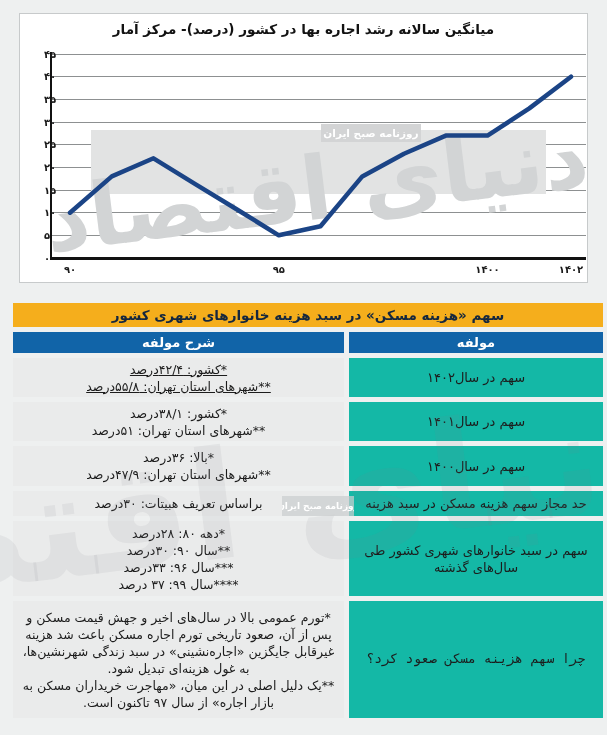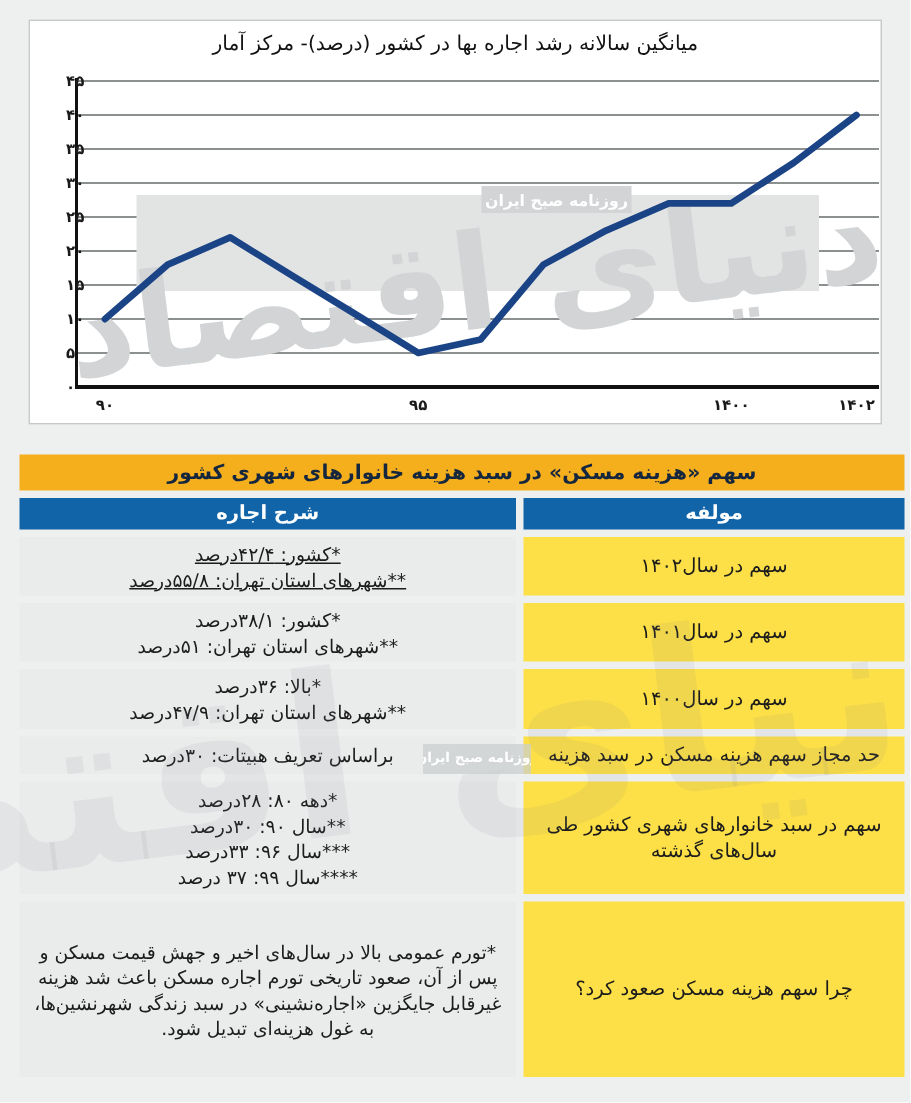--- a/index.html
+++ b/index.html
@@ -8,42 +8,42 @@
     background:#eef0f0;direction:rtl;
     font-family:"DejaVu Sans","Liberation Sans",sans-serif;
   }
   
   .chart-panel{
     position:absolute;left:19px;top:13px;width:567px;height:268px;
     background:#ffffff;border:1px solid #c7cacb;
   }
   .chart-title{
     position:absolute;left:0;right:0;top:7px;margin:0;
-    text-align:center;font-size:13.5px;font-weight:400;color:#121212;
+    text-align:center;font-size:13.5px;font-weight:700;color:#121212;
   }
   #chart-svg{position:absolute;left:0;top:0;}
   
   .info-table{position:absolute;left:13px;top:303px;width:590px;}
   .table-title{
     height:24px;background:#f5ae1c;color:#15273e;
     font-size:13.5px;font-weight:700;
     display:flex;align-items:center;justify-content:center;
     margin-bottom:5px;
   }
   .table-grid{display:grid;grid-template-columns:254px 331px;column-gap:5px;row-gap:5px;}
   .th{
     height:21px;background:#1164a8;color:#ffffff;
     font-size:13px;font-weight:700;
     display:flex;align-items:center;justify-content:center;
   }
   .cell{
     display:flex;flex-direction:column;align-items:center;justify-content:center;
     text-align:center;padding:2px 8px;box-sizing:border-box;color:#1c1c1c;
   }
-  .cell.component{background:#fde047;font-size:13px;line-height:17px;}
+  .cell.component{background:#14b8a6;font-size:13px;line-height:17px;}
   .cell.desc{background:#eaebeb;font-size:12.5px;line-height:17px;}
   .cell .line{line-height:17px;}
   
   .badge-table{
     position:absolute;left:282px;top:496px;width:72px;height:20px;
     background:rgba(203,205,206,0.72);color:#ffffff;
     font-size:9px;font-weight:700;white-space:nowrap;overflow:hidden;
     display:flex;align-items:center;justify-content:center;z-index:4;
   }
   .wm-table{
@@ -91,21 +91,21 @@
         <text x="258.8" y="259" text-anchor="middle" font-size="10" font-weight="bold" fill="#1a1a1a">۹۵</text>
         <text x="467.5" y="259" text-anchor="middle" font-size="10" font-weight="bold" fill="#1a1a1a">۱۴۰۰</text>
         <text x="551.0" y="259" text-anchor="middle" font-size="10" font-weight="bold" fill="#1a1a1a">۱۴۰۲</text>
       </svg>
   </section>
 
   <section class="info-table">
     <div class="table-title">سهم «هزینه مسکن» در سبد هزینه خانوارهای شهری کشور</div>
     <div class="table-grid" id="table-grid">
       <div class="th">مولفه</div>
-      <div class="th">شرح اجاره</div>
+      <div class="th">شرح مولفه</div>
 
     <div class="cell component" style="min-height: 39px;">سهم در سال۱۴۰۲</div>
         <div class="cell desc" style="min-height: 39px; text-decoration: underline;">
           <div class="line">*کشور: ۴۲/۴درصد</div>
           <div class="line">**شهرهای استان تهران: ۵۵/۸درصد</div>
         </div>
         <div class="cell component" style="min-height: 39px;">سهم در سال۱۴۰۱</div>
         <div class="cell desc" style="min-height: 39px;">
           <div class="line">*کشور: ۳۸/۱درصد</div>
           <div class="line">**شهرهای استان تهران: ۵۱درصد</div>
@@ -119,23 +119,24 @@
         <div class="cell desc" style="min-height: 25px;">
           <div class="line">براساس تعریف هبیتات: ۳۰درصد</div>
         </div>
         <div class="cell component" style="min-height: 75px;">سهم در سبد خانوارهای شهری کشور طی سال‌های گذشته</div>
         <div class="cell desc" style="min-height: 75px;">
           <div class="line">*دهه ۸۰: ۲۸درصد</div>
           <div class="line">**سال ۹۰: ۳۰درصد</div>
           <div class="line">***سال ۹۶: ۳۳درصد</div>
           <div class="line">****سال ۹۹: ۳۷ درصد</div>
         </div>
-        <div class="cell component" style="min-height: 117px;">چرا سهم هزینه مسکن صعود کرد؟</div>
+        <div class="cell component" style="min-height: 117px; font-family: Liberation Mono, monospace;">چرا سهم هزینه مسکن صعود کرد؟</div>
         <div class="cell desc" style="min-height: 117px;">
           <div class="line">*تورم عمومی بالا در سال‌های اخیر و جهش قیمت مسکن و پس از آن، صعود تاریخی تورم اجاره مسکن باعث شد هزینه غیرقابل جایگزین «اجاره‌نشینی» در سبد زندگی شهرنشین‌ها، به غول هزینه‌ای تبدیل شود.</div>
+          <div class="line">**یک دلیل اصلی در این میان، «مهاجرت خریداران مسکن به بازار اجاره» از سال ۹۷ تاکنون است.</div>
         </div>
       </div>
   </section>
 
   <div class="badge-table">روزنامه صبح ایران</div>
   <div class="wm-table">دنیای اقتصاد</div>
 
 </div>
 
 </body></html>

